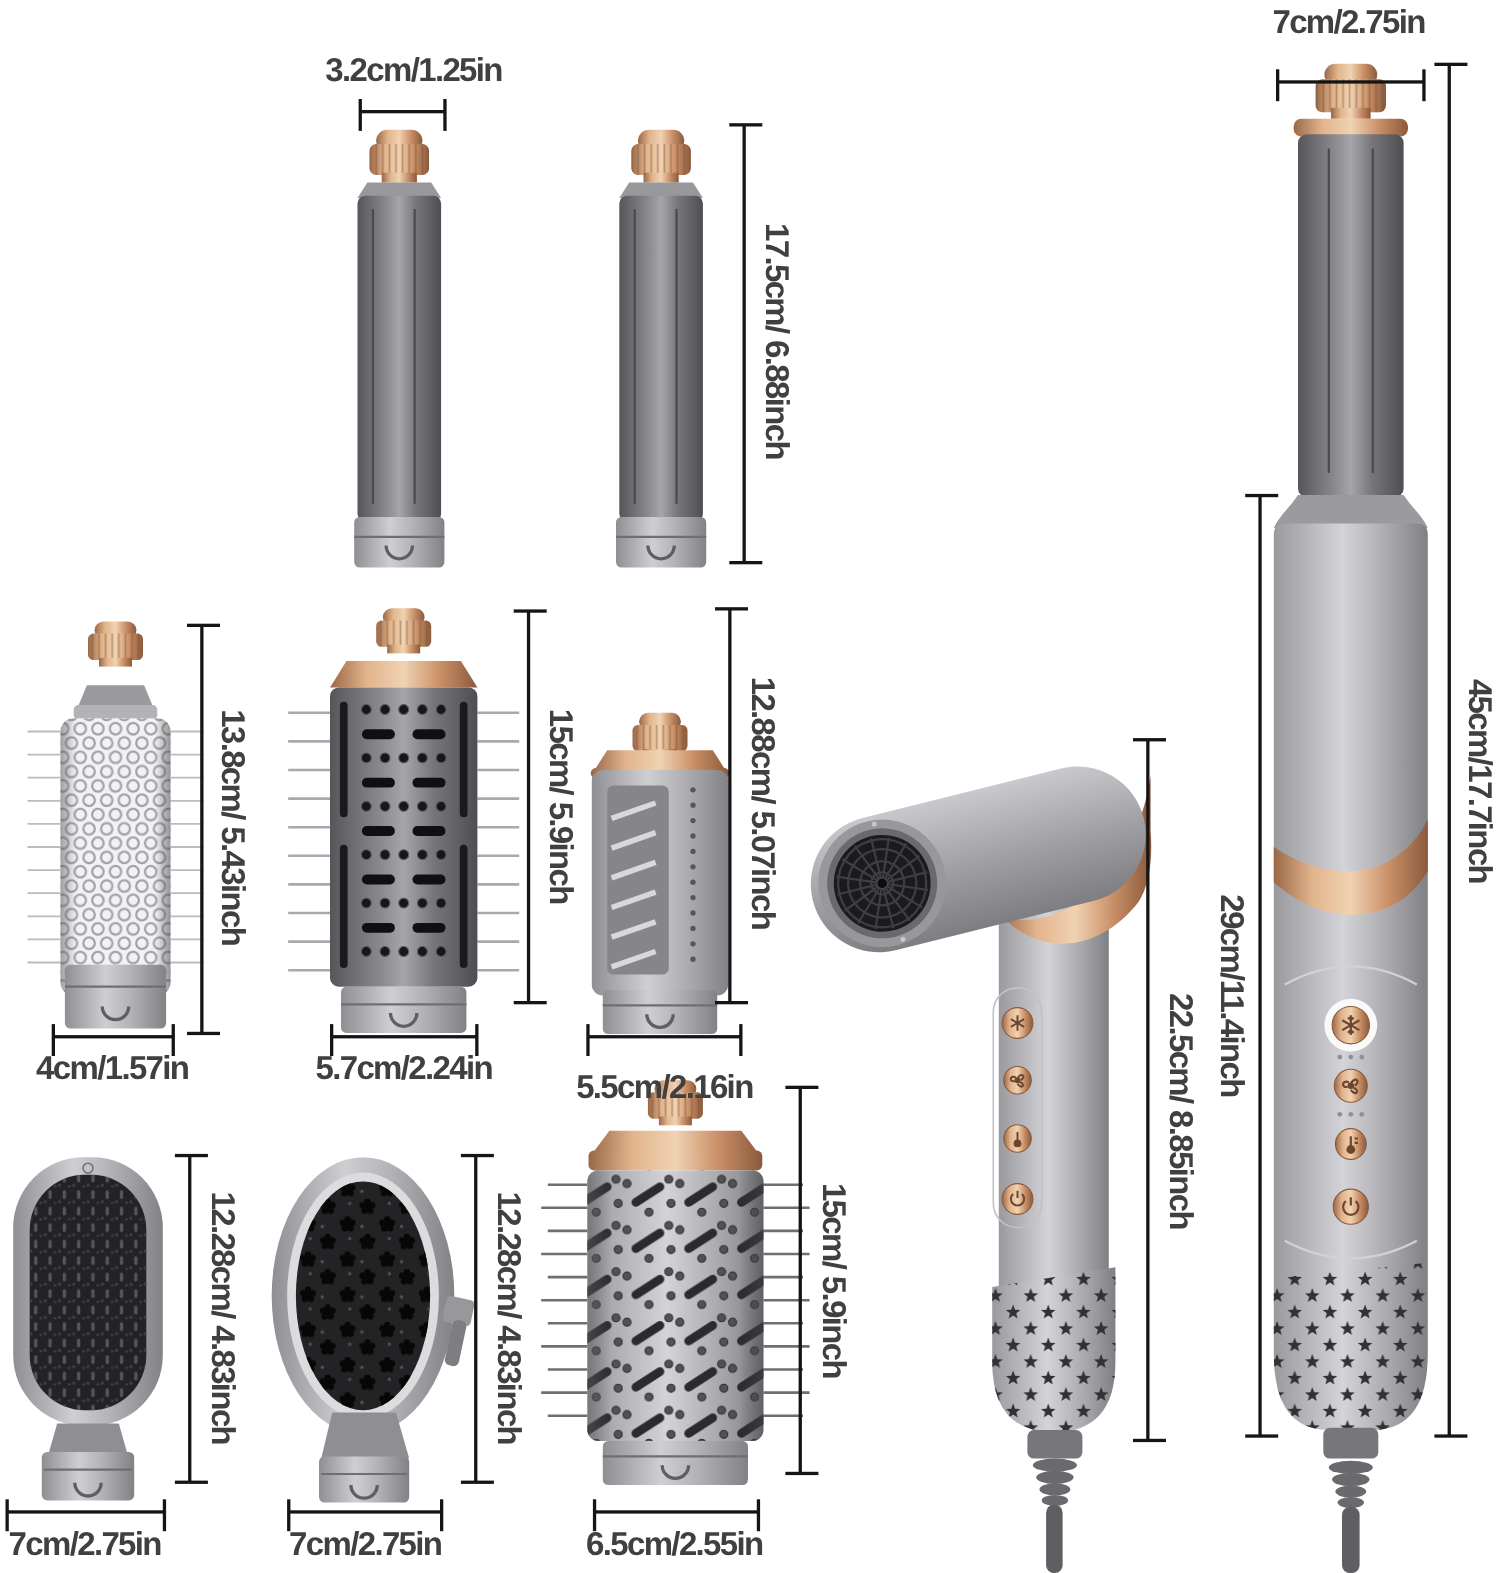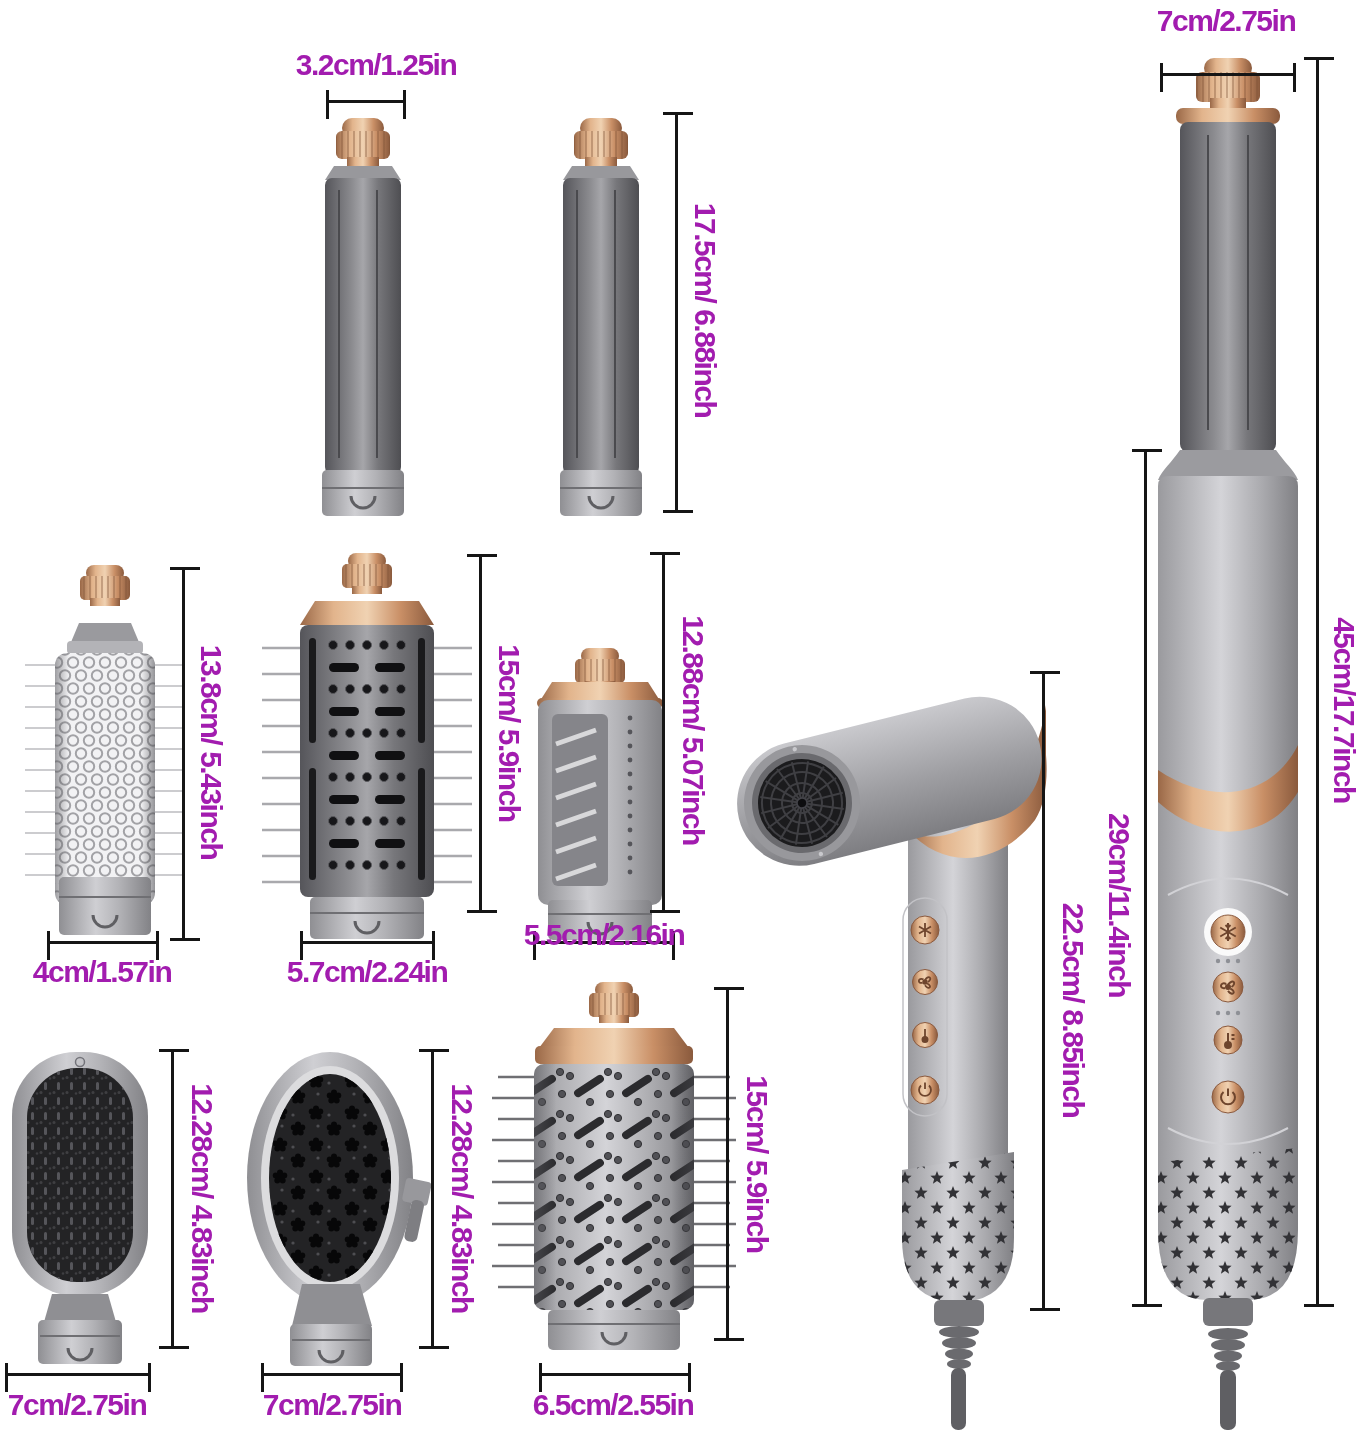--- a/index.html
+++ b/index.html
@@ -7,21 +7,21 @@
           font-family:"Liberation Sans",sans-serif;}
   .canvas svg{position:absolute;left:0;top:0;}
   
   .dimv{position:absolute;width:0;border-left:3px solid #151515;}
   .dimv::before,.dimv::after{content:"";position:absolute;left:-15px;width:30px;height:3px;background:#151515;}
   .dimv::before{top:-1px}.dimv::after{bottom:-1px}
   .dimh{position:absolute;height:0;border-top:3px solid #151515;}
   .dimh::before,.dimh::after{content:"";position:absolute;top:-13px;width:3px;height:29px;background:#151515;}
   .dimh::before{left:-1px}.dimh::after{right:-1px}
   
-  .lab{position:absolute;font-weight:700;font-size:30px;letter-spacing:-1.5px;color:#a21caf;white-space:nowrap;}
+  .lab{position:absolute;font-weight:700;font-size:30px;letter-spacing:-1.5px;color:#404040;white-space:nowrap;}
   .lab.h{transform:translateX(-50%);}
   .lab.v{writing-mode:vertical-rl;transform:translateY(-50%);}
 </style>
 </head>
 <body>
 
 <div class="canvas">
 
 <svg width="1365" height="1430" viewBox="0 0 1365 1430">
 <defs>
@@ -418,21 +418,21 @@
 <div class="lab v" style="left:688px;top:310px">17.5cm/ 6.88inch</div>
 <div class="lab h" style="left:1226px;top:4px">7cm/2.75in</div>
 <div class="lab v" style="left:1327px;top:710px">45cm/17.7inch</div>
 <div class="lab v" style="left:1102px;top:905px">29cm/11.4inch</div>
 <div class="lab v" style="left:1056px;top:1010px">22.5cm/ 8.85inch</div>
 <div class="lab v" style="left:194px;top:752px">13.8cm/ 5.43inch</div>
 <div class="lab h" style="left:102px;top:955px">4cm/1.57in</div>
 <div class="lab v" style="left:492px;top:733px">15cm/ 5.9inch</div>
 <div class="lab h" style="left:367px;top:955px">5.7cm/2.24in</div>
 <div class="lab v" style="left:676px;top:730px">12.88cm/ 5.07inch</div>
-<div class="lab h" style="left:604px;top:918px">5.5cm/2.16in</div>
+<div class="lab h" style="left:604px;top:972px">5.5cm/2.16in</div>
 <div class="lab v" style="left:185px;top:1198px">12.28cm/ 4.83inch</div>
 <div class="lab h" style="left:77px;top:1388px">7cm/2.75in</div>
 <div class="lab v" style="left:445px;top:1198px">12.28cm/ 4.83inch</div>
 <div class="lab h" style="left:332px;top:1388px">7cm/2.75in</div>
 <div class="lab v" style="left:740px;top:1164px">15cm/ 5.9inch</div>
 <div class="lab h" style="left:613px;top:1388px">6.5cm/2.55in</div>
 
 </div>
 
 </body></html>

